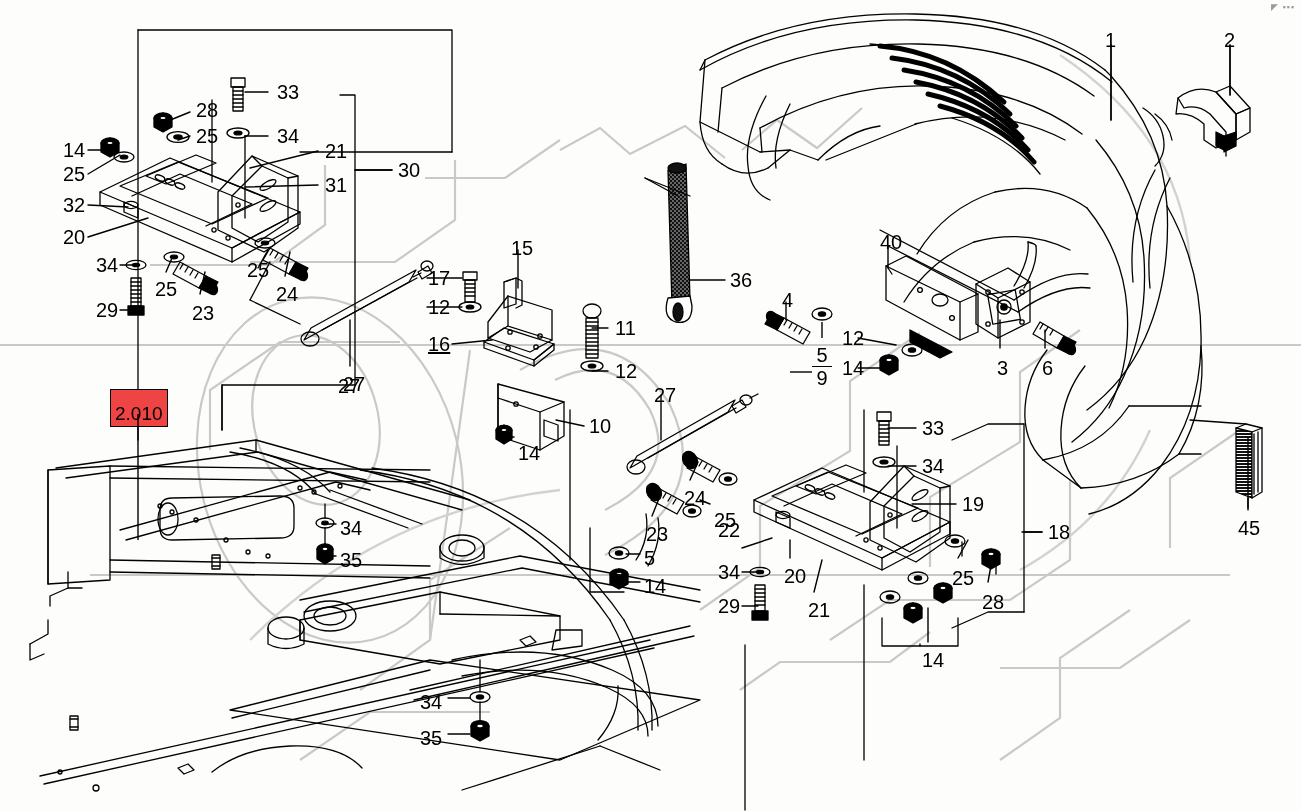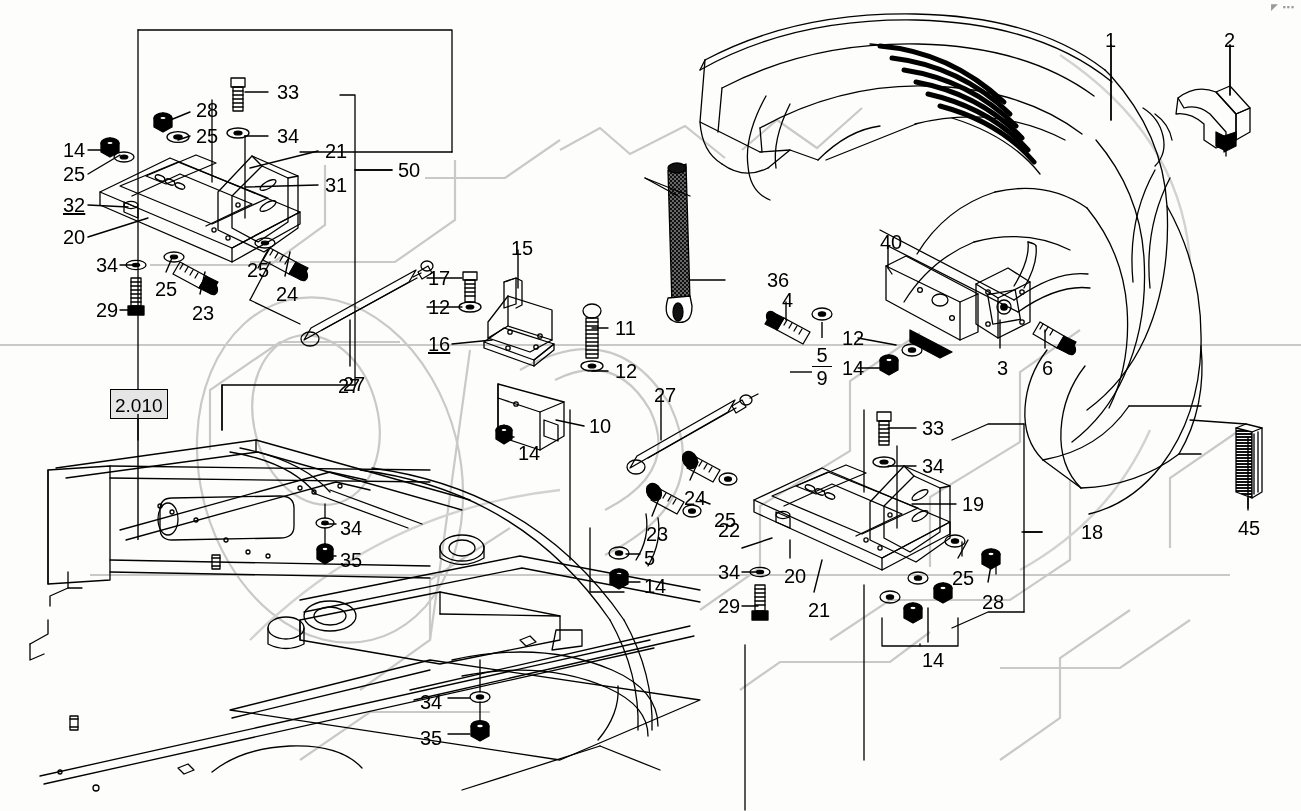--- a/index.html
+++ b/index.html
@@ -19,22 +19,22 @@
     font-family:"Liberation Sans",sans-serif;
     font-size:20px;
     color:#000;
     line-height:1;
     white-space:nowrap;
     letter-spacing:0px;
   }
   .refbox{
     position:absolute;
     border:1.4px solid #000;
-    background:#e5e5e5;
-    padding:6px 4px 2px 4px;
+    background:#ef4444;
+    padding:14px 4px 2px 4px;
     font-family:"Liberation Sans",sans-serif;
     font-size:19px;
     color:#000;
     line-height:1.05;
   }
   .frac{
     position:absolute;
     font-family:"Liberation Sans",sans-serif;
     font-size:20px;
     color:#000;
@@ -724,52 +724,52 @@
 
     <div id="callout-labels">
         <div class="lbl" style="left: 277px; top: 82px;">33</div>
         <div class="lbl" style="left: 196px; top: 100px;">28</div>
         <div class="lbl" style="left: 196px; top: 126px;">25</div>
         <div class="lbl" style="left: 277px; top: 126px;">34</div>
         <div class="lbl" style="left: 63px; top: 140px;">14</div>
         <div class="lbl" style="left: 325px; top: 141px;">21</div>
         <div class="lbl" style="left: 63px; top: 164px;">25</div>
         <div class="lbl" style="left: 325px; top: 175px;">31</div>
-        <div class="lbl" style="left: 398px; top: 160px;">50</div>
-        <div class="lbl" style="left: 63px; top: 195px; text-decoration: underline;">32</div>
+        <div class="lbl" style="left: 398px; top: 160px;">30</div>
+        <div class="lbl" style="left: 63px; top: 195px;">32</div>
         <div class="lbl" style="left: 63px; top: 227px;">20</div>
         <div class="lbl" style="left: 96px; top: 255px;">34</div>
         <div class="lbl" style="left: 155px; top: 279px;">25</div>
         <div class="lbl" style="left: 247px; top: 260px;">25</div>
         <div class="lbl" style="left: 276px; top: 284px;">24</div>
         <div class="lbl" style="left: 192px; top: 303px;">23</div>
         <div class="lbl" style="left: 96px; top: 300px;">29</div>
         <div class="lbl" style="left: 428px; top: 268px;">17</div>
         <div class="lbl" style="left: 428px; top: 297px;">12</div>
         <div class="lbl" style="left: 511px; top: 238px;">15</div>
         <div class="lbl" style="left: 428px; top: 334px; text-decoration: underline;">16</div>
         <div class="lbl" style="left: 615px; top: 318px;">11</div>
         <div class="lbl" style="left: 615px; top: 361px;">12</div>
         <div class="lbl" style="left: 589px; top: 416px;">10</div>
         <div class="lbl" style="left: 518px; top: 443px;">14</div>
-        <div class="lbl" style="left: 730px; top: 270px; margin-left: 37px;">36</div>
+        <div class="lbl" style="left: 730px; top: 270px;">36</div>
         <div class="lbl" style="left: 343px; top: 374px;">27</div>
         <div class="lbl" style="left: 654px; top: 385px;">27</div>
         <div class="lbl" style="left: 1105px; top: 30px;">1</div>
         <div class="lbl" style="left: 1224px; top: 30px;">2</div>
         <div class="lbl" style="left: 880px; top: 232px;">40</div>
         <div class="lbl" style="left: 782px; top: 290px;">4</div>
         <div class="lbl" style="left: 842px; top: 328px;">12</div>
         <div class="lbl" style="left: 842px; top: 358px;">14</div>
         <div class="lbl" style="left: 997px; top: 358px;">3</div>
         <div class="lbl" style="left: 1042px; top: 358px;">6</div>
         <div class="lbl" style="left: 922px; top: 418px;">33</div>
         <div class="lbl" style="left: 922px; top: 456px;">34</div>
         <div class="lbl" style="left: 962px; top: 494px;">19</div>
-        <div class="lbl" style="left: 1048px; top: 522px; margin-left: 33px;">18</div>
+        <div class="lbl" style="left: 1048px; top: 522px;">18</div>
         <div class="lbl" style="left: 718px; top: 520px;">22</div>
         <div class="lbl" style="left: 718px; top: 562px;">34</div>
         <div class="lbl" style="left: 784px; top: 566px;">20</div>
         <div class="lbl" style="left: 808px; top: 600px;">21</div>
         <div class="lbl" style="left: 718px; top: 596px;">29</div>
         <div class="lbl" style="left: 952px; top: 568px;">25</div>
         <div class="lbl" style="left: 982px; top: 592px;">28</div>
         <div class="lbl" style="left: 922px; top: 650px;">14</div>
         <div class="lbl" style="left: 644px; top: 548px;">5</div>
         <div class="lbl" style="left: 644px; top: 576px;">14</div>

